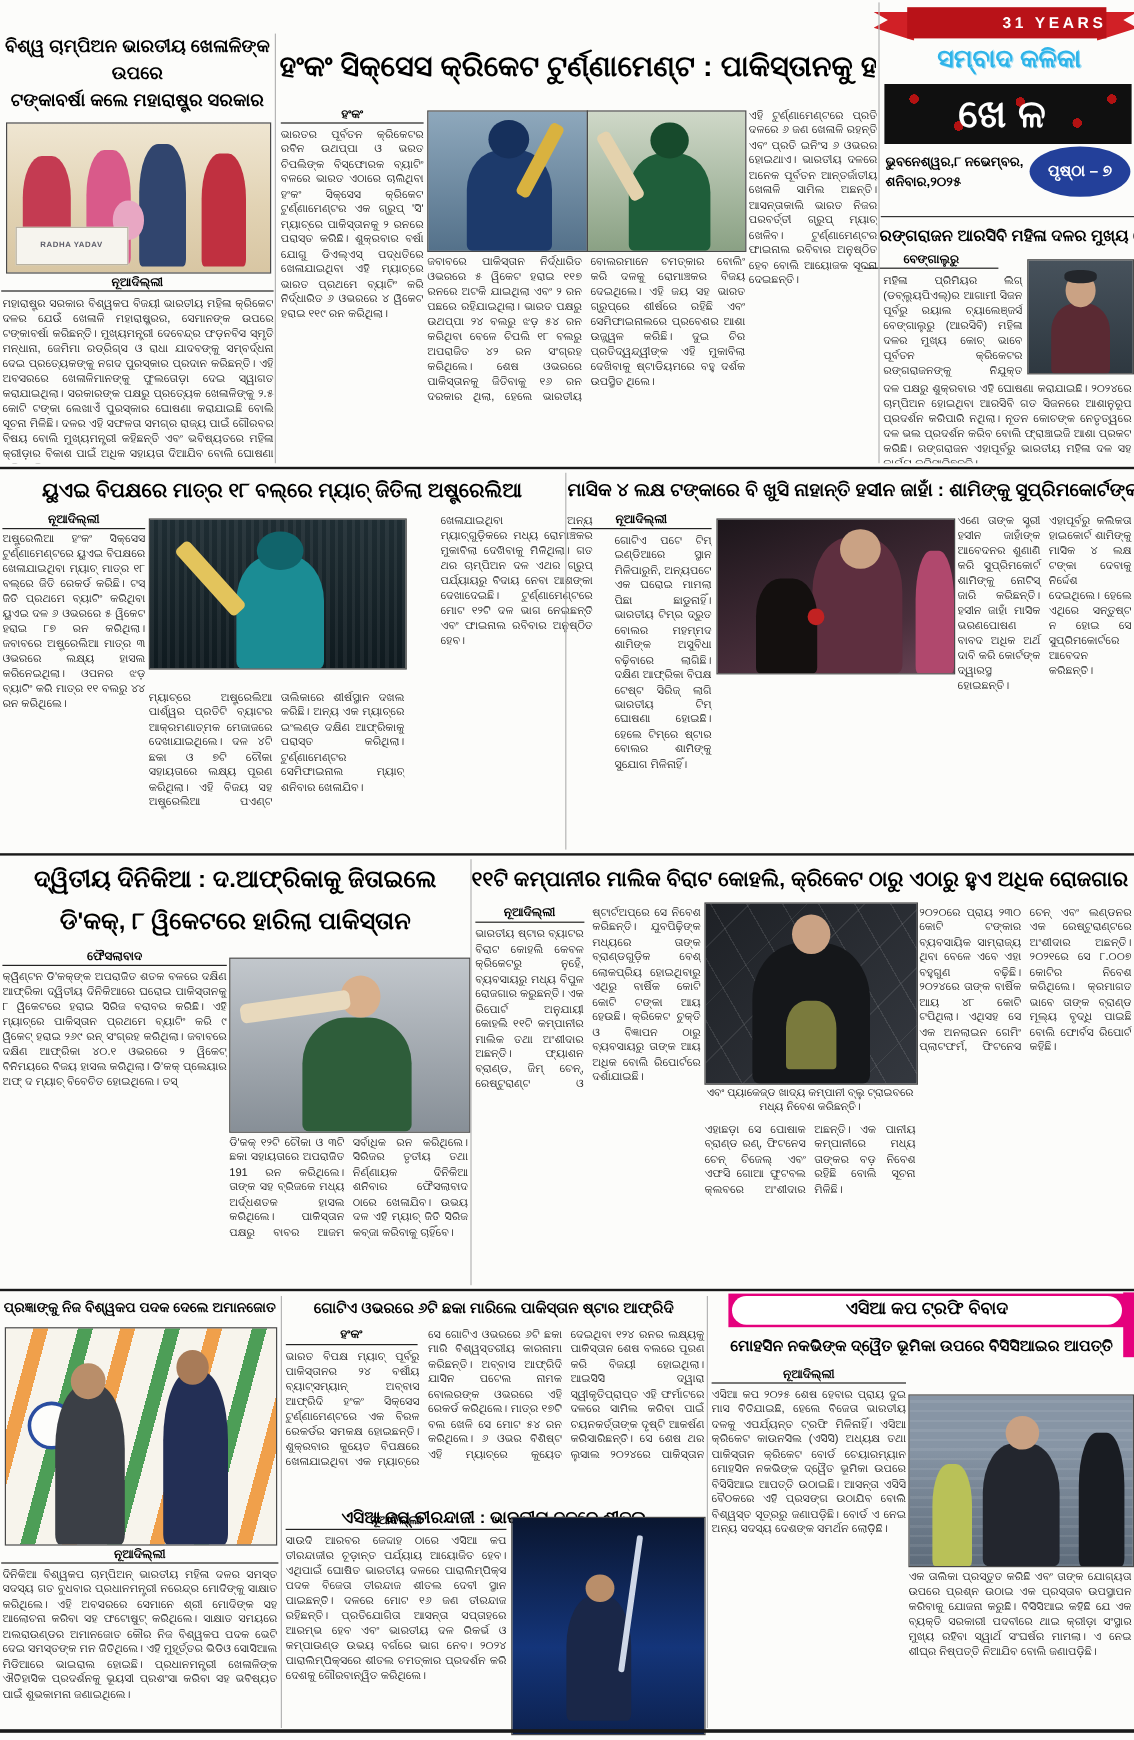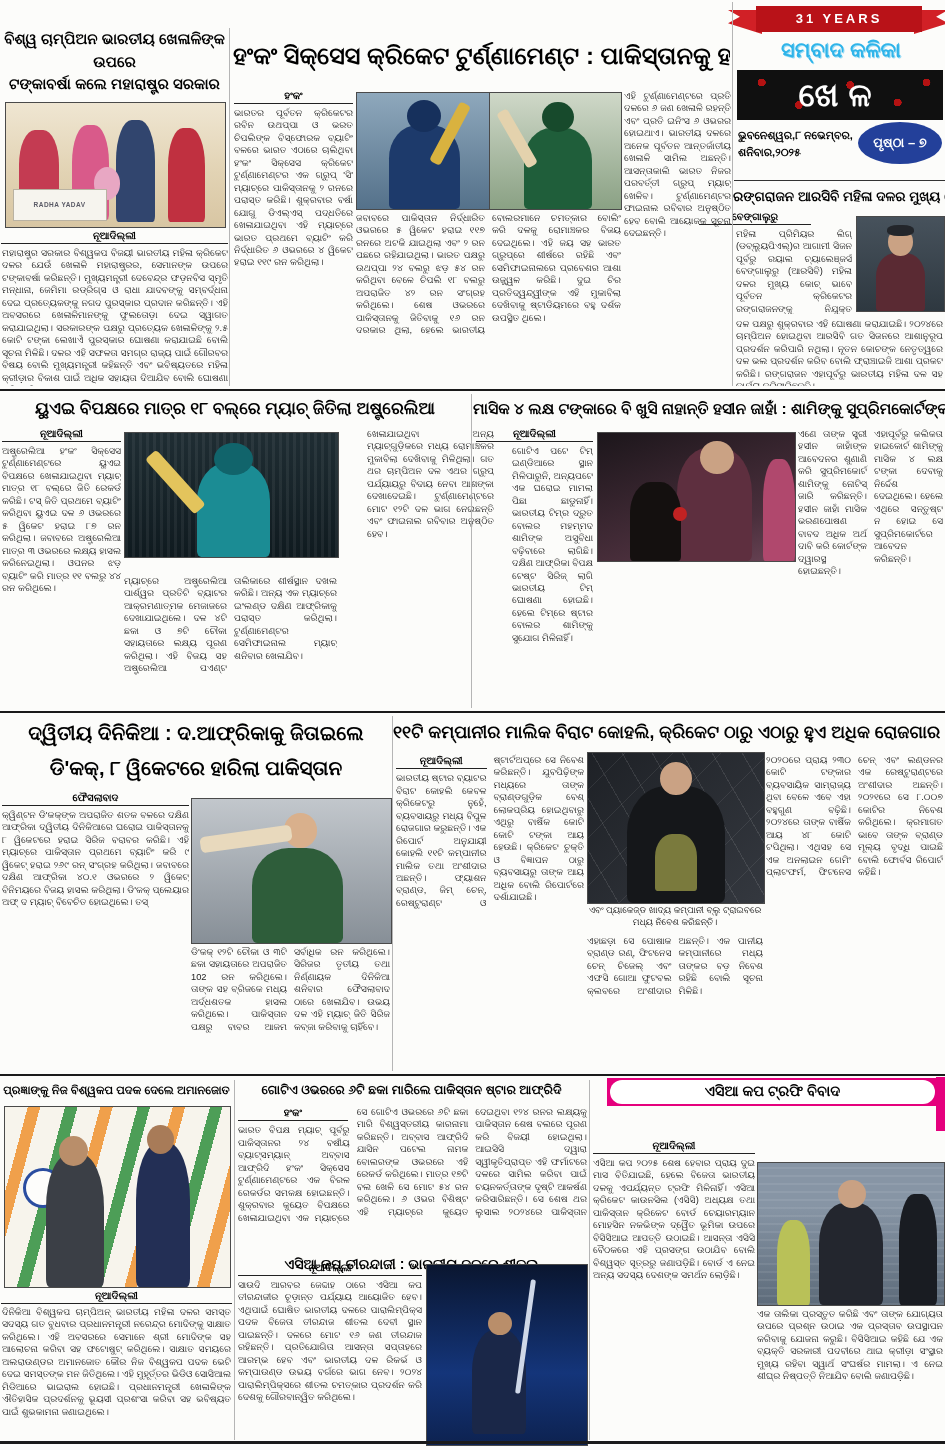--- a/index.html
+++ b/index.html
@@ -76,42 +76,42 @@
   <div class="photo" style="left:489px;top:92px;width:131px;height:116px;background:linear-gradient(180deg,#cfd8c8,#8aa184);">
     <div class="fig" style="left:26%;bottom:0;width:52%;height:70%;background:#1f5e3a;"></div>
     <div class="fig" style="left:40%;top:8%;width:24%;height:26%;background:#174a2c;border-radius:50%;"></div>
     <div class="fig" style="left:16%;top:12%;width:9%;height:54%;background:#e4d2ad;border-radius:4px;transform:rotate(-30deg);"></div>
   </div>
   <div class="abs body-text" style="left:624px;top:90px;width:107px;height:296px;">ଏହି ଟୁର୍ଣ୍ଣାମେଣ୍ଟରେ ପ୍ରତି ଦଳରେ ୬ ଜଣ ଖେଳାଳି ରହନ୍ତି ଏବଂ ପ୍ରତି ଇନିଂସ ୬ ଓଭରର ହୋଇଥାଏ। ଭାରତୀୟ ଦଳରେ ଅନେକ ପୂର୍ବତନ ଆନ୍ତର୍ଜାତୀୟ ଖେଳାଳି ସାମିଲ ଅଛନ୍ତି। ଆସନ୍ତାକାଲି ଭାରତ ନିଜର ପରବର୍ତ୍ତୀ ଗ୍ରୁପ୍ ମ୍ୟାଚ୍ ଖେଳିବ। ଟୁର୍ଣ୍ଣାମେଣ୍ଟର ଫାଇନାଲ ରବିବାର ଅନୁଷ୍ଠିତ ହେବ ବୋଲି ଆୟୋଜକ ସୂଚନା ଦେଇଛନ୍ତି।</div>
   <div class="abs body-text cols-2" style="left:356px;top:212px;width:265px;height:174px;">ଜବାବରେ ପାକିସ୍ତାନ ନିର୍ଦ୍ଧାରିତ ଓଭରରେ ୫ ୱିକେଟ ହରାଇ ୧୧୭ ରନରେ ଅଟକି ଯାଇଥିଲା ଏବଂ ୨ ରନ ପଛରେ ରହିଯାଇଥିଲା। ଭାରତ ପକ୍ଷରୁ ଉଥପ୍ପା ୨୪ ବଲରୁ ଝଡ଼ ୫୪ ରନ କରିଥିବା ବେଳେ ଚିପଲି ୧୮ ବଲରୁ ଅପରାଜିତ ୪୨ ରନ ସଂଗ୍ରହ କରିଥିଲେ। ଶେଷ ଓଭରରେ ପାକିସ୍ତାନକୁ ଜିତିବାକୁ ୧୬ ରନ ଦରକାର ଥିଲା, ହେଲେ ଭାରତୀୟ ବୋଲରମାନେ ଚମତ୍କାର ବୋଲିଂ କରି ଦଳକୁ ରୋମାଞ୍ଚକର ବିଜୟ ଦେଇଥିଲେ। ଏହି ଜୟ ସହ ଭାରତ ଗ୍ରୁପ୍‌ରେ ଶୀର୍ଷରେ ରହିଛି ଏବଂ ସେମିଫାଇନାଲରେ ପ୍ରବେଶର ଆଶା ଉଜ୍ଜ୍ୱଳ କରିଛି। ଦୁଇ ଚିର ପ୍ରତିଦ୍ୱନ୍ଦ୍ୱୀଙ୍କ ଏହି ମୁକାବିଲା ଦେଖିବାକୁ ଷ୍ଟାଡିୟମରେ ବହୁ ଦର୍ଶକ ଉପସ୍ଥିତ ଥିଲେ।</div>
 
   <div class="ribbon-tail tail-l" style="left:728px;top:10px;width:34px;height:24px;"></div>
   <div class="ribbon-tail tail-r" style="left:914px;top:10px;width:34px;height:24px;"></div>
-  <div class="ribbon-bar" style="left:756px;top:6px;width:166px;height:26px;">31 YEARS</div>
+  <div class="ribbon-bar" style="left:756px;top:6px;width:166px;height:26px;text-align:right;">31 YEARS</div>
   <div class="brand" style="left:742px;top:38px;width:198px;">ସମ୍ବାଦ କଳିକା</div>
   <div class="khela" style="left:737px;top:70px;width:206px;height:50px;line-height:50px;">ଖେଳ</div>
   <div class="dateline preline" style="left:738px;top:127px;width:122px;">ଭୁବନେଶ୍ୱର,୮ ନଭେମ୍ବର,
 ଶନିବାର,୨୦୨୫</div>
   <div class="page-badge" style="left:858px;top:122px;width:84px;height:42px;line-height:42px;">ପୃଷ୍ଠା – ୭</div>
   <div class="abs" style="left:734px;top:180px;width:211px;height:1px;background:#333;"></div>
 
   <div class="abs headline nowrap" style="left:733px;top:185px;width:212px;font-size:13.5px;line-height:24px;">ରଙ୍ଗରାଜନ ଆରସିବି ମହିଳା ଦଳର ମୁଖ୍ୟ କୋଚ୍</div>
-  <div class="abs byline" style="left:699px;top:211px;width:112px;">ବେଙ୍ଗାଲୁରୁ</div>
+  <div class="abs byline" style="left:720px;top:211px;width:112px;">ବେଙ୍ଗାଲୁରୁ</div>
   <div class="photo" style="left:856px;top:216px;width:87px;height:94px;background:linear-gradient(180deg,#47525c,#2e3840);">
     <div class="fig" style="left:22%;bottom:0;width:56%;height:62%;background:#5a2a33;"></div>
     <div class="fig" style="left:36%;top:12%;width:28%;height:30%;background:#caa284;border-radius:50%;"></div>
     <div class="fig" style="left:34%;top:8%;width:32%;height:12%;background:#23262b;border-radius:40%;"></div>
   </div>
   <div class="abs body-text" style="left:736px;top:228px;width:116px;height:86px;">ମହିଳା ପ୍ରିମିୟର ଲିଗ୍ (ଡବ୍ଲ୍ୟୁପିଏଲ୍)ର ଆଗାମୀ ସିଜନ ପୂର୍ବରୁ ରୟାଲ ଚ୍ୟାଲେଞ୍ଜର୍ସ ବେଙ୍ଗାଲୁରୁ (ଆରସିବି) ମହିଳା ଦଳର ମୁଖ୍ୟ କୋଚ୍ ଭାବେ ପୂର୍ବତନ କ୍ରିକେଟର ରଙ୍ଗରାଜନଙ୍କୁ ନିଯୁକ୍ତ କରାଯାଇଛି।</div>
   <div class="abs body-text" style="left:736px;top:318px;width:207px;height:68px;">ଦଳ ପକ୍ଷରୁ ଶୁକ୍ରବାର ଏହି ଘୋଷଣା କରାଯାଇଛି। ୨୦୨୪ରେ ଚାମ୍ପିଅନ ହୋଇଥିବା ଆରସିବି ଗତ ସିଜନରେ ଆଶାନୁରୂପ ପ୍ରଦର୍ଶନ କରିପାରି ନଥିଲା। ନୂତନ କୋଚଙ୍କ ନେତୃତ୍ୱରେ ଦଳ ଭଲ ପ୍ରଦର୍ଶନ କରିବ ବୋଲି ଫ୍ରାଞ୍ଚାଇଜି ଆଶା ପ୍ରକଟ କରିଛି। ରଙ୍ଗରାଜନ ଏହାପୂର୍ବରୁ ଭାରତୀୟ ମହିଳା ଦଳ ସହ କାର୍ଯ୍ୟ କରିସାରିଛନ୍ତି।</div>
 
   <div class="abs headline nowrap" style="left:0;top:393px;width:470px;font-size:17px;line-height:32px;">ୟୁଏଇ ବିପକ୍ଷରେ ମାତ୍ର ୧୮ ବଲ୍‌ରେ ମ୍ୟାଚ୍ ଜିତିଲା ଅଷ୍ଟ୍ରେଲିଆ</div>
   <div class="abs" style="left:2px;top:428px;width:119px;height:280px;">
     <div class="byline">ନୂଆଦିଲ୍ଲୀ</div>
-    <div class="body-text" style="height:262px;">ଅଷ୍ଟ୍ରେଲିଆ ହଂକଂ ସିକ୍ସେସ ଟୁର୍ଣ୍ଣାମେଣ୍ଟରେ ୟୁଏଇ ବିପକ୍ଷରେ ଖେଳାଯାଇଥିବା ମ୍ୟାଚ୍ ମାତ୍ର ୧୮ ବଲ୍‌ରେ ଜିତି ରେକର୍ଡ କରିଛି। ଟସ୍ ଜିତି ପ୍ରଥମେ ବ୍ୟାଟିଂ କରିଥିବା ୟୁଏଇ ଦଳ ୬ ଓଭରରେ ୫ ୱିକେଟ ହରାଇ ୮୭ ରନ କରିଥିଲା। ଜବାବରେ ଅଷ୍ଟ୍ରେଲିଆ ମାତ୍ର ୩ ଓଭରରେ ଲକ୍ଷ୍ୟ ହାସଲ କରିନେଇଥିଲା। ଓପନର ଝଡ଼ ବ୍ୟାଟିଂ କରି ମାତ୍ର ୧୧ ବଲରୁ ୪୪ ରନ କରିଥିଲେ।</div>
+    <div class="body-text" style="height:262px;font-family:Liberation Serif, serif;">ଅଷ୍ଟ୍ରେଲିଆ ହଂକଂ ସିକ୍ସେସ ଟୁର୍ଣ୍ଣାମେଣ୍ଟରେ ୟୁଏଇ ବିପକ୍ଷରେ ଖେଳାଯାଇଥିବା ମ୍ୟାଚ୍ ମାତ୍ର ୧୮ ବଲ୍‌ରେ ଜିତି ରେକର୍ଡ କରିଛି। ଟସ୍ ଜିତି ପ୍ରଥମେ ବ୍ୟାଟିଂ କରିଥିବା ୟୁଏଇ ଦଳ ୬ ଓଭରରେ ୫ ୱିକେଟ ହରାଇ ୮୭ ରନ କରିଥିଲା। ଜବାବରେ ଅଷ୍ଟ୍ରେଲିଆ ମାତ୍ର ୩ ଓଭରରେ ଲକ୍ଷ୍ୟ ହାସଲ କରିନେଇଥିଲା। ଓପନର ଝଡ଼ ବ୍ୟାଟିଂ କରି ମାତ୍ର ୧୧ ବଲରୁ ୪୪ ରନ କରିଥିଲେ।</div>
   </div>
   <div class="photo" style="left:124px;top:432px;width:213px;height:124px;background:repeating-linear-gradient(90deg,rgba(255,255,255,.06) 0 3px,transparent 3px 7px),linear-gradient(180deg,#1f2d33,#0f1a1f);">
     <div class="fig" style="left:34%;bottom:0;width:34%;height:76%;background:#1b8c94;"></div>
     <div class="fig" style="left:42%;top:8%;width:18%;height:26%;background:#11646b;border-radius:50%;"></div>
     <div class="fig" style="left:20%;top:10%;width:7%;height:60%;background:#e3c45c;border-radius:4px;transform:rotate(-42deg);"></div>
   </div>
   <div class="abs body-text cols-2" style="left:124px;top:575px;width:213px;height:148px;">ମ୍ୟାଚ୍‌ରେ ଅଷ୍ଟ୍ରେଲିଆ ପାର୍ଶ୍ୱର ପ୍ରତିଟି ବ୍ୟାଟର ଆକ୍ରମଣାତ୍ମକ ମେଜାଜରେ ଦେଖାଯାଇଥିଲେ। ଦଳ ୪ଟି ଛକା ଓ ୭ଟି ଚୌକା ସହାୟତାରେ ଲକ୍ଷ୍ୟ ପୂରଣ କରିଥିଲା। ଏହି ବିଜୟ ସହ ଅଷ୍ଟ୍ରେଲିଆ ପଏଣ୍ଟ ତାଲିକାରେ ଶୀର୍ଷସ୍ଥାନ ଦଖଲ କରିଛି। ଅନ୍ୟ ଏକ ମ୍ୟାଚ୍‌ରେ ଇଂଲଣ୍ଡ ଦକ୍ଷିଣ ଆଫ୍ରିକାକୁ ପରାସ୍ତ କରିଥିଲା। ଟୁର୍ଣ୍ଣାମେଣ୍ଟର ସେମିଫାଇନାଲ ମ୍ୟାଚ୍ ଶନିବାର ଖେଳାଯିବ।</div>
   <div class="abs body-text" style="left:341px;top:428px;width:127px;height:280px;margin-left:26px;">ଖେଳାଯାଇଥିବା ଅନ୍ୟ ମ୍ୟାଚ୍‌ଗୁଡ଼ିକରେ ମଧ୍ୟ ରୋମାଞ୍ଚକର ମୁକାବିଲା ଦେଖିବାକୁ ମିଳିଥିଲା। ଗତ ଥର ଚାମ୍ପିଅନ ଦଳ ଏଥର ଗ୍ରୁପ୍ ପର୍ଯ୍ୟାୟରୁ ବିଦାୟ ନେବା ଆଶଙ୍କା ଦେଖାଦେଇଛି। ଟୁର୍ଣ୍ଣାମେଣ୍ଟରେ ମୋଟ ୧୨ଟି ଦଳ ଭାଗ ନେଇଛନ୍ତି ଏବଂ ଫାଇନାଲ ରବିବାର ଅନୁଷ୍ଠିତ ହେବ।</div>
 
   <div class="abs headline nowrap" style="left:473px;top:393px;width:472px;font-size:15.5px;line-height:32px;">ମାସିକ ୪ ଲକ୍ଷ ଟଙ୍କାରେ ବି ଖୁସି ନାହାନ୍ତି ହସୀନ ଜାହାଁ : ଶାମିଙ୍କୁ ସୁପ୍ରିମକୋର୍ଟଙ୍କ ନୋଟିସ୍</div>
@@ -132,21 +132,21 @@
 ଡି'କକ୍, ୮ ୱିକେଟରେ ହାରିଲା ପାକିସ୍ତାନ</div>
   <div class="abs" style="left:2px;top:792px;width:187px;height:278px;">
     <div class="byline">ଫୈସଲାବାଦ</div>
     <div class="body-text" style="height:260px;">କ୍ୱିଣ୍ଟନ ଡି'କକ୍‌ଙ୍କ ଅପରାଜିତ ଶତକ ବଳରେ ଦକ୍ଷିଣ ଆଫ୍ରିକା ଦ୍ୱିତୀୟ ଦିନିକିଆରେ ଘରୋଇ ପାକିସ୍ତାନକୁ ୮ ୱିକେଟରେ ହରାଇ ସିରିଜ ବରାବର କରିଛି। ଏହି ମ୍ୟାଚ୍‌ରେ ପାକିସ୍ତାନ ପ୍ରଥମେ ବ୍ୟାଟିଂ କରି ୯ ୱିକେଟ୍ ହରାଇ ୨୬୯ ରନ୍ ସଂଗ୍ରହ କରିଥିଲା। ଜବାବରେ ଦକ୍ଷିଣ ଆଫ୍ରିକା ୪୦.୧ ଓଭରରେ ୨ ୱିକେଟ୍ ବିନିମୟରେ ବିଜୟ ହାସଲ କରିଥିଲା। ଡି'କକ୍ ପ୍ଲେୟାର ଅଫ୍ ଦ ମ୍ୟାଚ୍ ବିବେଚିତ ହୋଇଥିଲେ। ତସ୍</div>
   </div>
   <div class="photo" style="left:191px;top:798px;width:199px;height:144px;background:linear-gradient(180deg,#c2c7cc,#878f97);">
     <div class="fig" style="left:30%;bottom:0;width:46%;height:66%;background:#2e5d3a;"></div>
     <div class="fig" style="left:46%;top:10%;width:17%;height:24%;background:#d9b08c;border-radius:50%;"></div>
     <div class="fig" style="left:4%;top:22%;width:46%;height:11%;background:#e8d9bd;border-radius:5px;transform:rotate(-8deg);"></div>
   </div>
-  <div class="abs body-text cols-2" style="left:191px;top:946px;width:199px;height:126px;">ଡି'କକ୍ ୧୨ଟି ଚୌକା ଓ ୩ଟି ଛକା ସହାୟତାରେ ଅପରାଜିତ 102 ରନ କରିଥିଲେ। ତାଙ୍କ ସହ ବ୍ରିଜକେ ମଧ୍ୟ ଅର୍ଦ୍ଧଶତକ ହାସଲ କରିଥିଲେ। ପାକିସ୍ତାନ ପକ୍ଷରୁ ବାବର ଆଜମ ସର୍ବାଧିକ ରନ କରିଥିଲେ। ସିରିଜର ତୃତୀୟ ତଥା ନିର୍ଣ୍ଣାୟକ ଦିନିକିଆ ଶନିବାର ଫୈସଲାବାଦ ଠାରେ ଖେଳାଯିବ। ଉଭୟ ଦଳ ଏହି ମ୍ୟାଚ୍ ଜିତି ସିରିଜ କବ୍ଜା କରିବାକୁ ଚାହିଁବେ।</div>
+  <div class="abs body-text cols-2" style="left:191px;top:946px;width:199px;height:126px;">ଡି'କକ୍ ୧୨ଟି ଚୌକା ଓ ୩ଟି ଛକା ସହାୟତାରେ ଅପରାଜିତ 191 ରନ କରିଥିଲେ। ତାଙ୍କ ସହ ବ୍ରିଜକେ ମଧ୍ୟ ଅର୍ଦ୍ଧଶତକ ହାସଲ କରିଥିଲେ। ପାକିସ୍ତାନ ପକ୍ଷରୁ ବାବର ଆଜମ ସର୍ବାଧିକ ରନ କରିଥିଲେ। ସିରିଜର ତୃତୀୟ ତଥା ନିର୍ଣ୍ଣାୟକ ଦିନିକିଆ ଶନିବାର ଫୈସଲାବାଦ ଠାରେ ଖେଳାଯିବ। ଉଭୟ ଦଳ ଏହି ମ୍ୟାଚ୍ ଜିତି ସିରିଜ କବ୍ଜା କରିବାକୁ ଚାହିଁବେ।</div>
 
   <div class="abs headline nowrap" style="left:393px;top:713px;width:552px;font-size:17.5px;line-height:38px;">୧୧ଟି କମ୍ପାନୀର ମାଲିକ ବିରାଟ କୋହଲି, କ୍ରିକେଟ ଠାରୁ ଏଠାରୁ ହୁଏ ଅଧିକ ରୋଜଗାର !</div>
   <div class="abs" style="left:396px;top:754px;width:188px;height:316px;">
     <div class="body-text cols-2" style="height:316px;">
       <div class="byline">ନୂଆଦିଲ୍ଲୀ</div>
       <span>ଭାରତୀୟ ଷ୍ଟାର ବ୍ୟାଟର ବିରାଟ କୋହଲି କେବଳ କ୍ରିକେଟରୁ ନୁହେଁ, ବ୍ୟବସାୟରୁ ମଧ୍ୟ ବିପୁଳ ରୋଜଗାର କରୁଛନ୍ତି। ଏକ ରିପୋର୍ଟ ଅନୁଯାୟୀ କୋହଲି ୧୧ଟି କମ୍ପାନୀର ମାଲିକ ତଥା ଅଂଶୀଦାର ଅଛନ୍ତି। ଫ୍ୟାଶନ ବ୍ରାଣ୍ଡ, ଜିମ୍ ଚେନ୍, ରେଷ୍ଟୁରାଣ୍ଟ ଓ ଷ୍ଟାର୍ଟଅପ୍‌ରେ ସେ ନିବେଶ କରିଛନ୍ତି। ଯୁବପିଢ଼ିଙ୍କ ମଧ୍ୟରେ ତାଙ୍କ ବ୍ରାଣ୍ଡଗୁଡ଼ିକ ବେଶ୍ ଲୋକପ୍ରିୟ ହୋଇଥିବାରୁ ଏଥିରୁ ବାର୍ଷିକ କୋଟି କୋଟି ଟଙ୍କା ଆୟ ହେଉଛି। କ୍ରିକେଟ ଚୁକ୍ତି ଓ ବିଜ୍ଞାପନ ଠାରୁ ବ୍ୟବସାୟରୁ ତାଙ୍କ ଆୟ ଅଧିକ ବୋଲି ରିପୋର୍ଟରେ ଦର୍ଶାଯାଇଛି।</span>
     </div>
   </div>
   <div class="photo" style="left:587px;top:752px;width:176px;height:150px;background:repeating-linear-gradient(60deg,rgba(255,255,255,.10) 0 1px,transparent 1px 26px),repeating-linear-gradient(-45deg,rgba(255,255,255,.08) 0 1px,transparent 1px 34px),linear-gradient(135deg,#1e2126,#34383f);">
     <div class="fig" style="left:22%;bottom:0;width:56%;height:78%;background:#15171a;"></div>
@@ -183,20 +183,21 @@
   <div class="photo" style="left:426px;top:1264px;width:160px;height:180px;background:linear-gradient(180deg,#0a1630,#14357a 60%,#0d2250);">
     <div class="fig" style="left:28%;bottom:6%;width:34%;height:58%;background:#1a2748;"></div>
     <div class="fig" style="left:38%;top:26%;width:15%;height:13%;background:#b98e6a;border-radius:50%;"></div>
     <div class="fig" style="left:60%;top:8%;width:3%;height:64%;background:#cfd8e8;border-radius:2px;transform:rotate(8deg);"></div>
   </div>
 
   <div class="pink-strip" style="left:607px;top:1078px;width:331px;height:28px;">
     <div class="pill" style="line-height:22px;">ଏସିଆ କପ ଟ୍ରଫି ବିବାଦ</div>
   </div>
   <div class="pink-strip" style="left:936px;top:1077px;width:9px;height:54px;"></div>
+  <div class="abs headline nowrap" style="left:592px;top:1108px;width:352px;font-size:13px;line-height:28px;">ମୋହସିନ ନକଭିଙ୍କ ଦ୍ୱୈତ ଭୂମିକା ଉପରେ ବିସିସିଆଇର ଆପତ୍ତି</div>
   <div class="abs" style="left:593px;top:1140px;width:162px;height:304px;">
     <div class="byline">ନୂଆଦିଲ୍ଲୀ</div>
     <div class="body-text" style="height:286px;">ଏସିଆ କପ ୨୦୨୫ ଶେଷ ହେବାର ପ୍ରାୟ ଦୁଇ ମାସ ବିତିଯାଇଛି, ହେଲେ ବିଜେତା ଭାରତୀୟ ଦଳକୁ ଏପର୍ଯ୍ୟନ୍ତ ଟ୍ରଫି ମିଳିନାହିଁ। ଏସିଆ କ୍ରିକେଟ କାଉନସିଲ (ଏସିସି) ଅଧ୍ୟକ୍ଷ ତଥା ପାକିସ୍ତାନ କ୍ରିକେଟ ବୋର୍ଡ ଚେୟାରମ୍ୟାନ ମୋହସିନ ନକଭିଙ୍କ ଦ୍ୱୈତ ଭୂମିକା ଉପରେ ବିସିସିଆଇ ଆପତ୍ତି ଉଠାଇଛି। ଆସନ୍ତା ଏସିସି ବୈଠକରେ ଏହି ପ୍ରସଙ୍ଗ ଉଠାଯିବ ବୋଲି ବିଶ୍ୱସ୍ତ ସୂତ୍ରରୁ ଜଣାପଡ଼ିଛି। ବୋର୍ଡ ଏ ନେଇ ଅନ୍ୟ ସଦସ୍ୟ ଦେଶଙ୍କ ସମର୍ଥନ ଲୋଡ଼ିଛି।</div>
   </div>
   <div class="photo" style="left:757px;top:1162px;width:186px;height:142px;background:repeating-linear-gradient(0deg,rgba(255,255,255,.08) 0 2px,transparent 2px 8px),linear-gradient(180deg,#8795a5 30%,#5d6b7a);">
     <div class="fig" style="left:33%;bottom:0;width:34%;height:72%;background:#23262e;"></div>
     <div class="fig" style="left:43%;top:12%;width:15%;height:20%;background:#c9a183;border-radius:50%;"></div>
     <div class="fig" style="left:10%;bottom:0;width:18%;height:60%;background:#b9c158;"></div>
     <div class="fig" style="left:76%;bottom:0;width:20%;height:78%;background:#191c22;"></div>
   </div>

